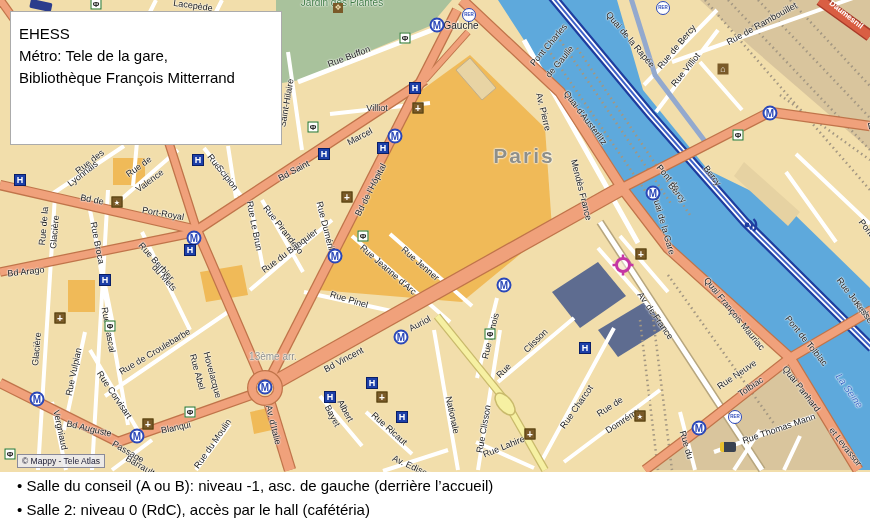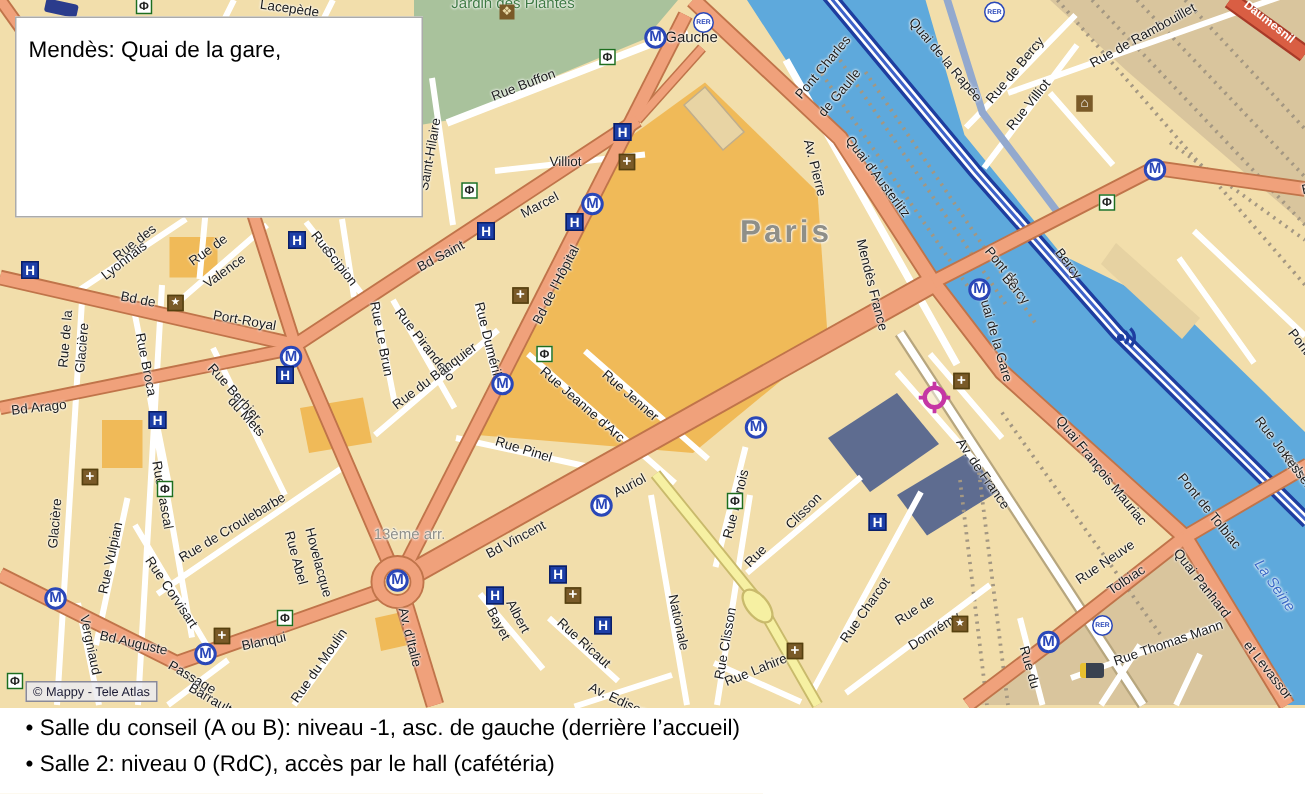--- a/index.html
+++ b/index.html
@@ -292,21 +292,23 @@
         </div>
         <div class="ic ic-radar" style="left: 743px; top: 217px;">
           <svg width="18" height="15">
             <circle cx="4" cy="8" r="2.4" fill="#1E3EA0"></circle>
             <path d="M7,4 a5,5 0 0 1 0,8 M10.5,2 a8,8 0 0 1 0,12" stroke="#1E3EA0" stroke-width="2.2" fill="none"></path>
           </svg>
         </div>
       </div>
 
     <div class="addr">
-      <div>Mendès: Quai de la gare,</div>
+      <div>EHESS</div>
+      <div>Métro: Tele de la gare,</div>
+      <div>Bibliothèque François Mitterrand</div>
     </div>
 
     <div class="copyright">© Mappy - Tele Atlas</div>
 
   </div>
 
   <div class="footer">
     <div>• Salle du conseil (A ou B): niveau -1, asc. de gauche (derrière l’accueil)</div>
     <div>• Salle 2: niveau 0 (RdC), accès par le hall (cafétéria)</div>
   </div>

